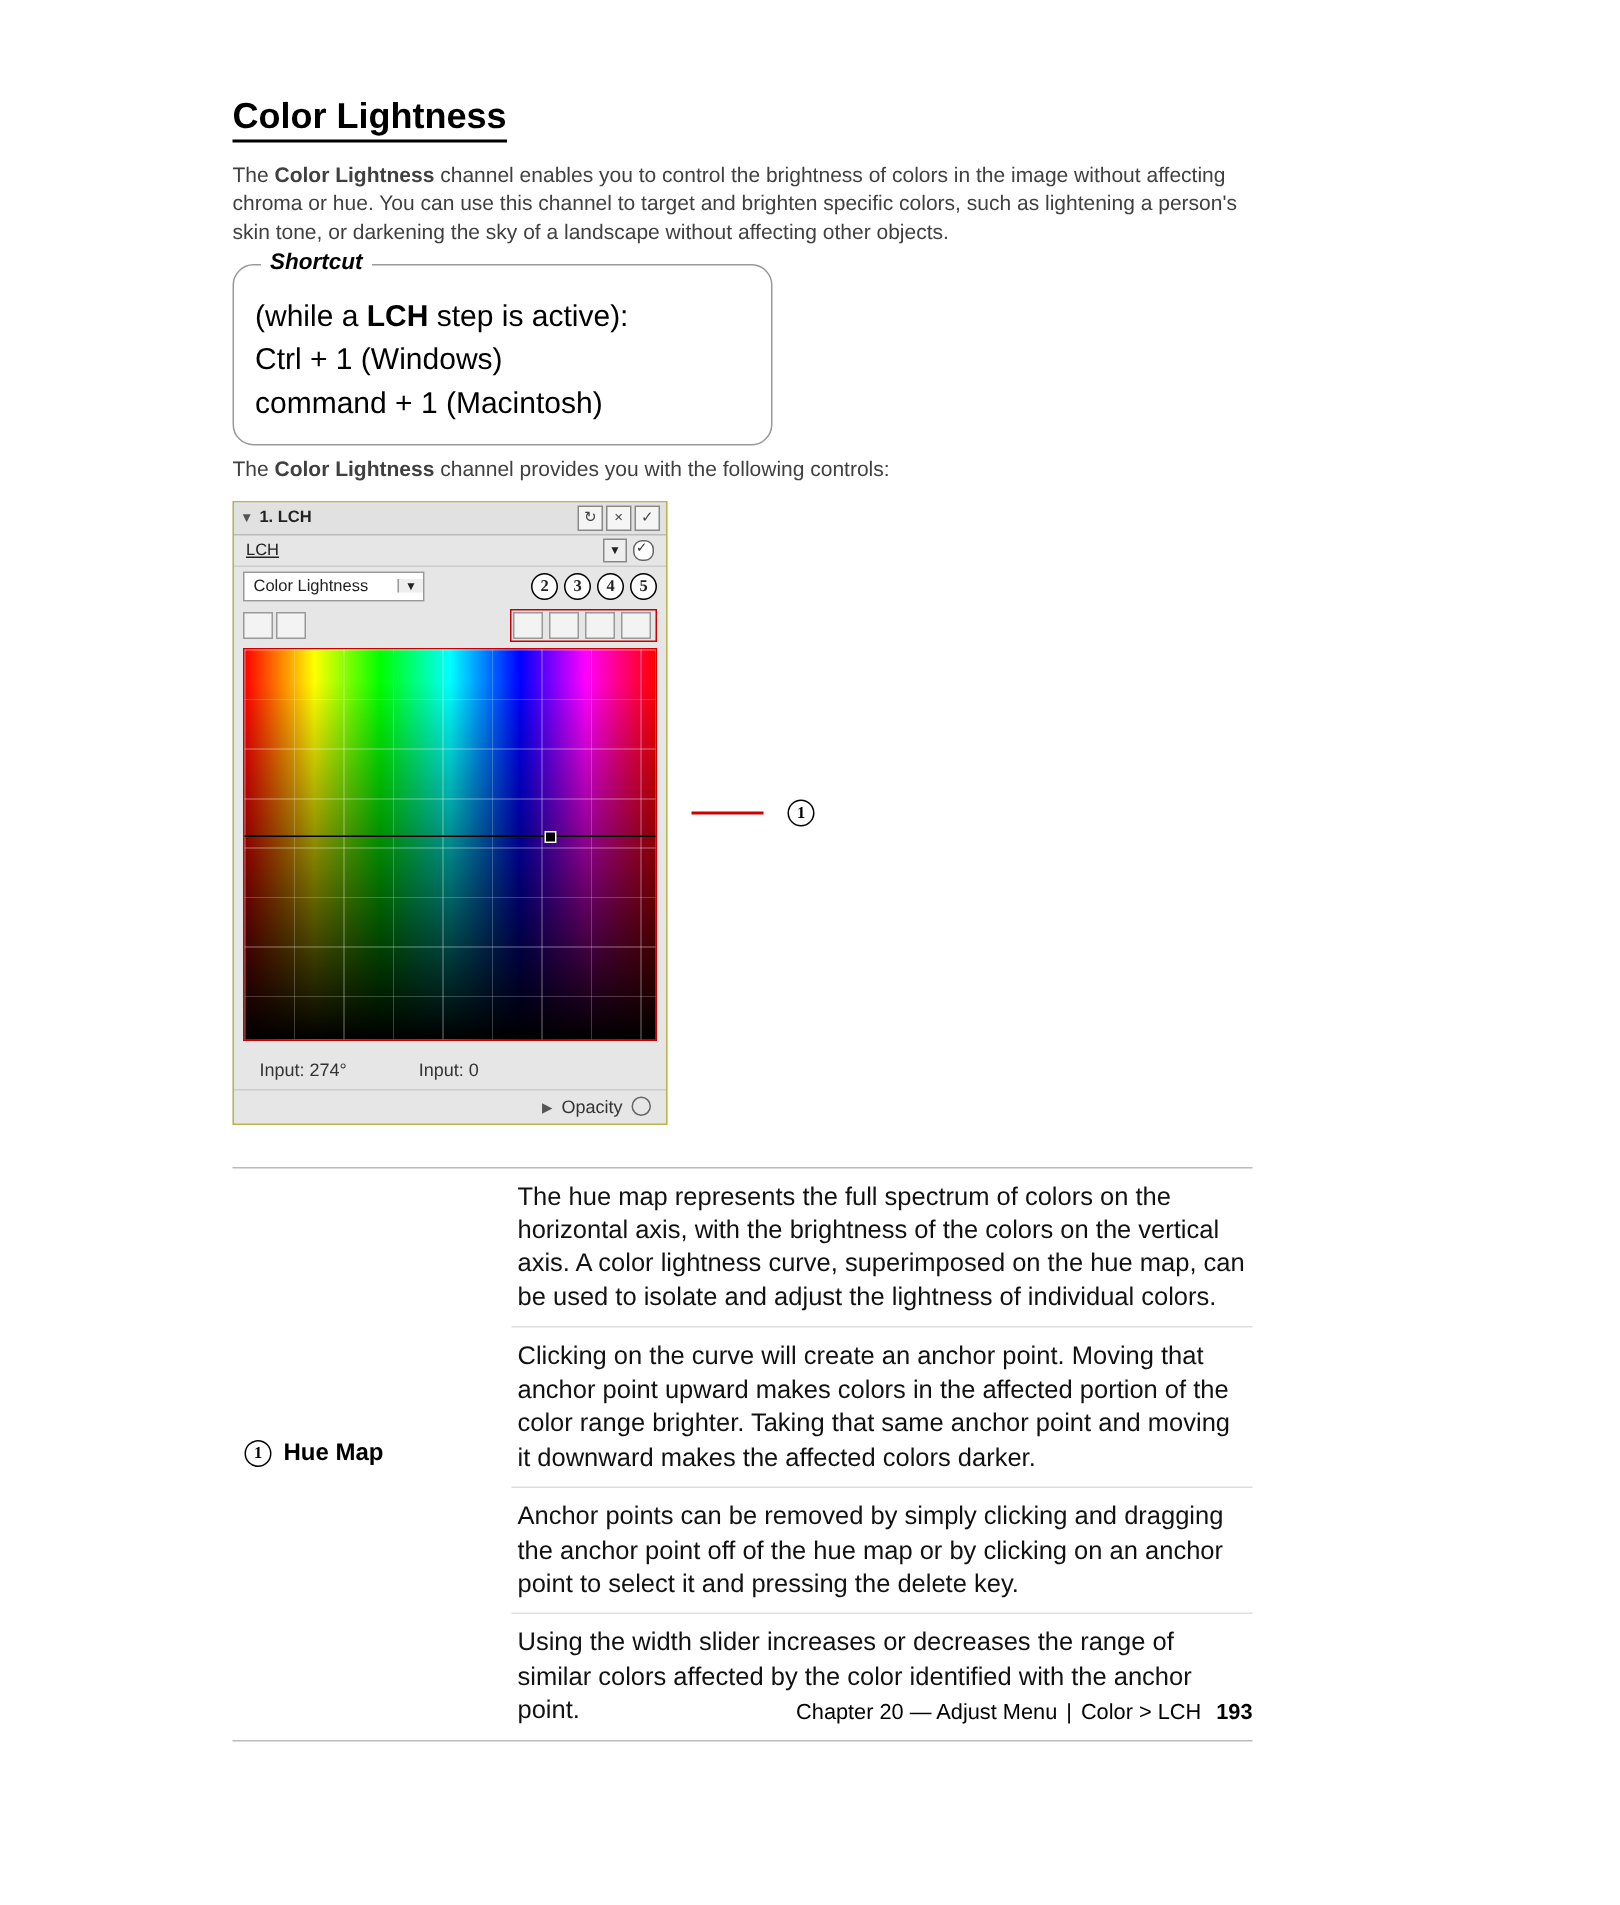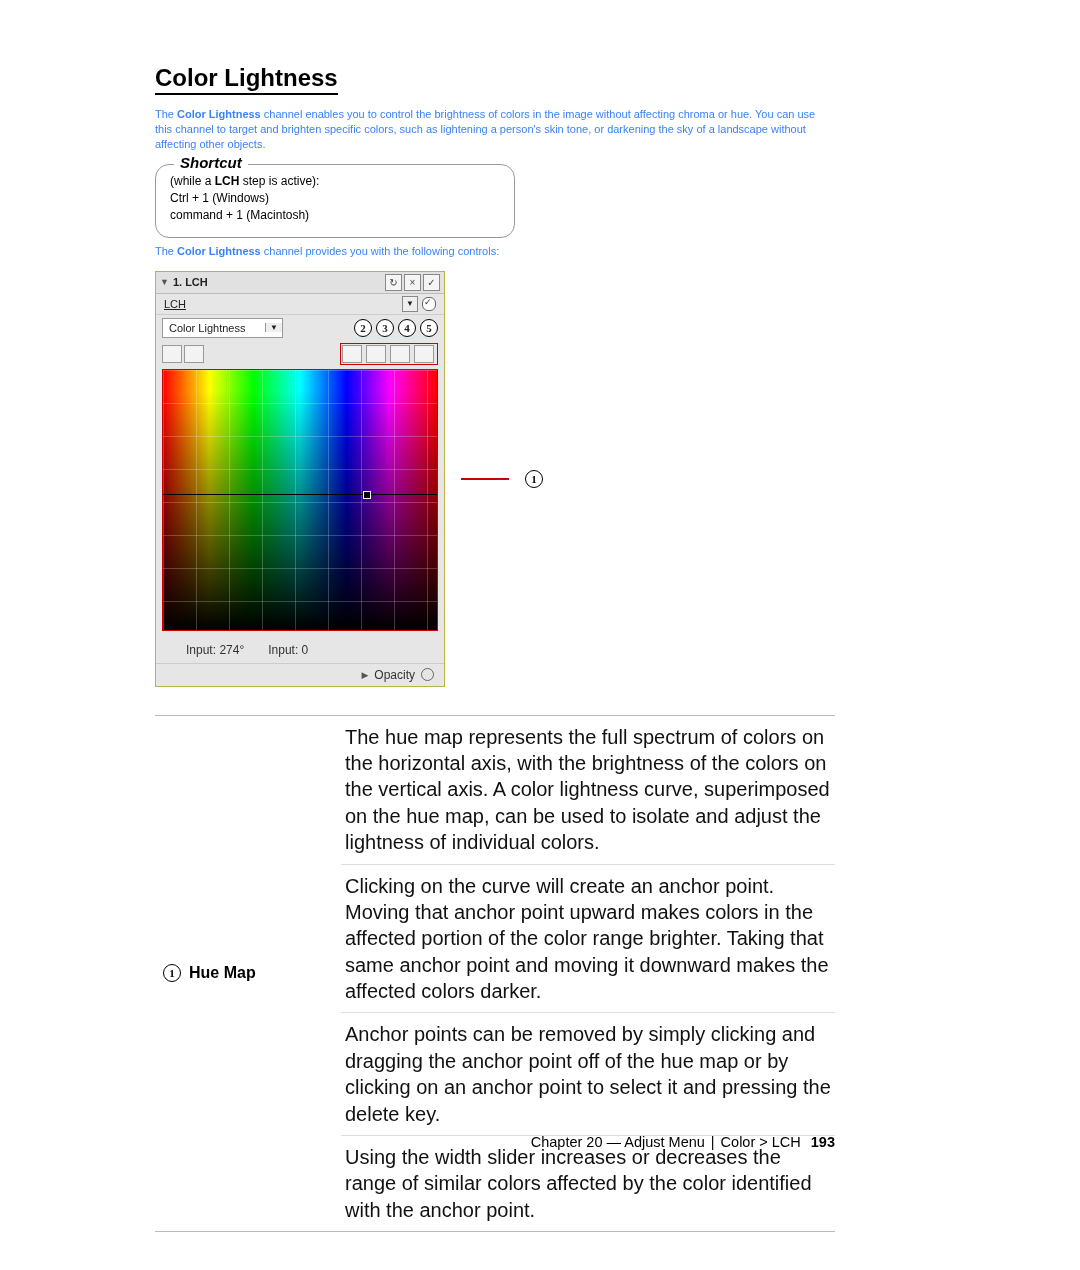--- a/index.html
+++ b/index.html
@@ -1,22 +1,22 @@
 <!DOCTYPE html>
 <html><head>
 <meta charset="utf-8">
 <style>
 html,body{margin:0;padding:0;background:#fff;color:#000;font-family:"Myriad Pro","Segoe UI",Arial,sans-serif}
 .page{width:980px;min-height:1270px;position:relative;box-sizing:border-box;padding:64px 145px 0 155px}
 h2.section{font-size:24px;font-weight:700;margin:0 0 6px;border-bottom:2px solid #000;display:inline-block;padding-bottom:1px}
-p.body{font-size:11px;line-height:1.35;margin:6px 0 12px;color:#3b82f6}
+p.body{font-size:14px;line-height:1.35;margin:6px 0 12px;color:#404040}
 p.body b{font-weight:700}
-.shortcut{width:330px;border:1px solid #999;border-radius:14px;padding:8px 14px 12px;margin:10px 0 3px;position:relative}
+.shortcut{width:330px;border:1px solid #999;border-radius:14px;padding:20px 14px 12px;margin:10px 0 3px;position:relative}
 .shortcut .legend{position:absolute;top:-11px;left:18px;background:#fff;padding:0 6px;font-weight:700;font-style:italic;font-size:15px}
-.shortcut .line{font-size:12px;line-height:1.45}
+.shortcut .line{font-size:20px;line-height:1.45}
 
 .panelWrap{display:flex;align-items:center;gap:16px}
 .panel{width:288px;border:1px solid #b9b34a;background:#e6e6e6;font-family:Tahoma,Arial,sans-serif;font-size:11px;color:#222}
 .titlebar{display:flex;align-items:center;padding:2px 4px;border-bottom:1px solid #bbb;background:#e1e1e1}
 .titlebar .tri{font-size:9px;color:#555;margin-right:4px}
 .titlebar .name{font-weight:700}
 .titlebar .spacer{flex:1}
 .iconbtn{width:15px;height:15px;border:1px solid #888;background:#f5f5f5;margin-left:2px;display:flex;align-items:center;justify-content:center;font-size:10px;color:#444}
 .row2{display:flex;align-items:center;padding:2px 8px;border-bottom:1px solid #ccc}
 .row2 .lbl{text-decoration:underline}
@@ -38,31 +38,31 @@
 .hue{height:260px;background:
   linear-gradient(to bottom, rgba(0,0,0,0) 0%, rgba(0,0,0,0) 8%, rgba(0,0,0,1) 100%),
   linear-gradient(to right,#ff0000 0%,#ffff00 17%,#00ff00 33%,#00ffff 50%,#0000ff 67%,#ff00ff 83%,#ff0000 100%);
   position:relative}
 
 .hue:before{content:"";position:absolute;inset:0;background-image:
   repeating-linear-gradient(to right, rgba(255,255,255,0.22) 0 1px, transparent 1px 33px),
   repeating-linear-gradient(to bottom, rgba(255,255,255,0.22) 0 1px, transparent 1px 33px)}
 .hline{position:absolute;left:0;right:0;top:48%;height:1px;background:#000}
 .anchor{position:absolute;top:48%;left:74%;width:6px;height:6px;margin:-3px 0 0 -3px;background:#000;border:1px solid #fff}
-.iorow{display:flex;gap:24px;padding:6px 10px 6px 30px;color:#333;font-size:12px}
+.iorow{display:flex;gap:48px;padding:6px 10px 6px 17px;color:#333;font-size:12px}
 .opac{border-top:1px solid #ccc;padding:4px 10px;display:flex;align-items:center;justify-content:flex-end;gap:6px;font-size:12px;color:#333}
 .opac .tri2{font-size:9px;color:#555}
 .radio{width:11px;height:11px;border:1px solid #666;border-radius:50%}
 .leader{width:48px;height:2px;background:#c00}
 
 .tbl{margin-top:28px;border-top:1px solid #bbb}
 .trow{display:flex;border-bottom:1px solid #bbb}
 .tlabel{width:170px;padding:10px 8px;display:flex;align-items:center;gap:8px;font-weight:700;font-size:16px}
 .tcontent{flex:1}
-.tp{padding:8px 4px;font-size:20px;line-height:1.32;color:#111;border-bottom:1px solid #ddd}
+.tp{padding:8px 4px;font-size:17px;line-height:1.32;color:#111;border-bottom:1px solid #ddd}
 .tp:last-child{border-bottom:none}
 
 .footer{position:absolute;bottom:120px;right:145px;font-size:14.5px}
 .footer b{font-weight:400}
 .footer .sep{padding:0 6px}
 .footer .pg{font-weight:700;padding-left:10px}
 </style>
 </head>
 <body>
 

